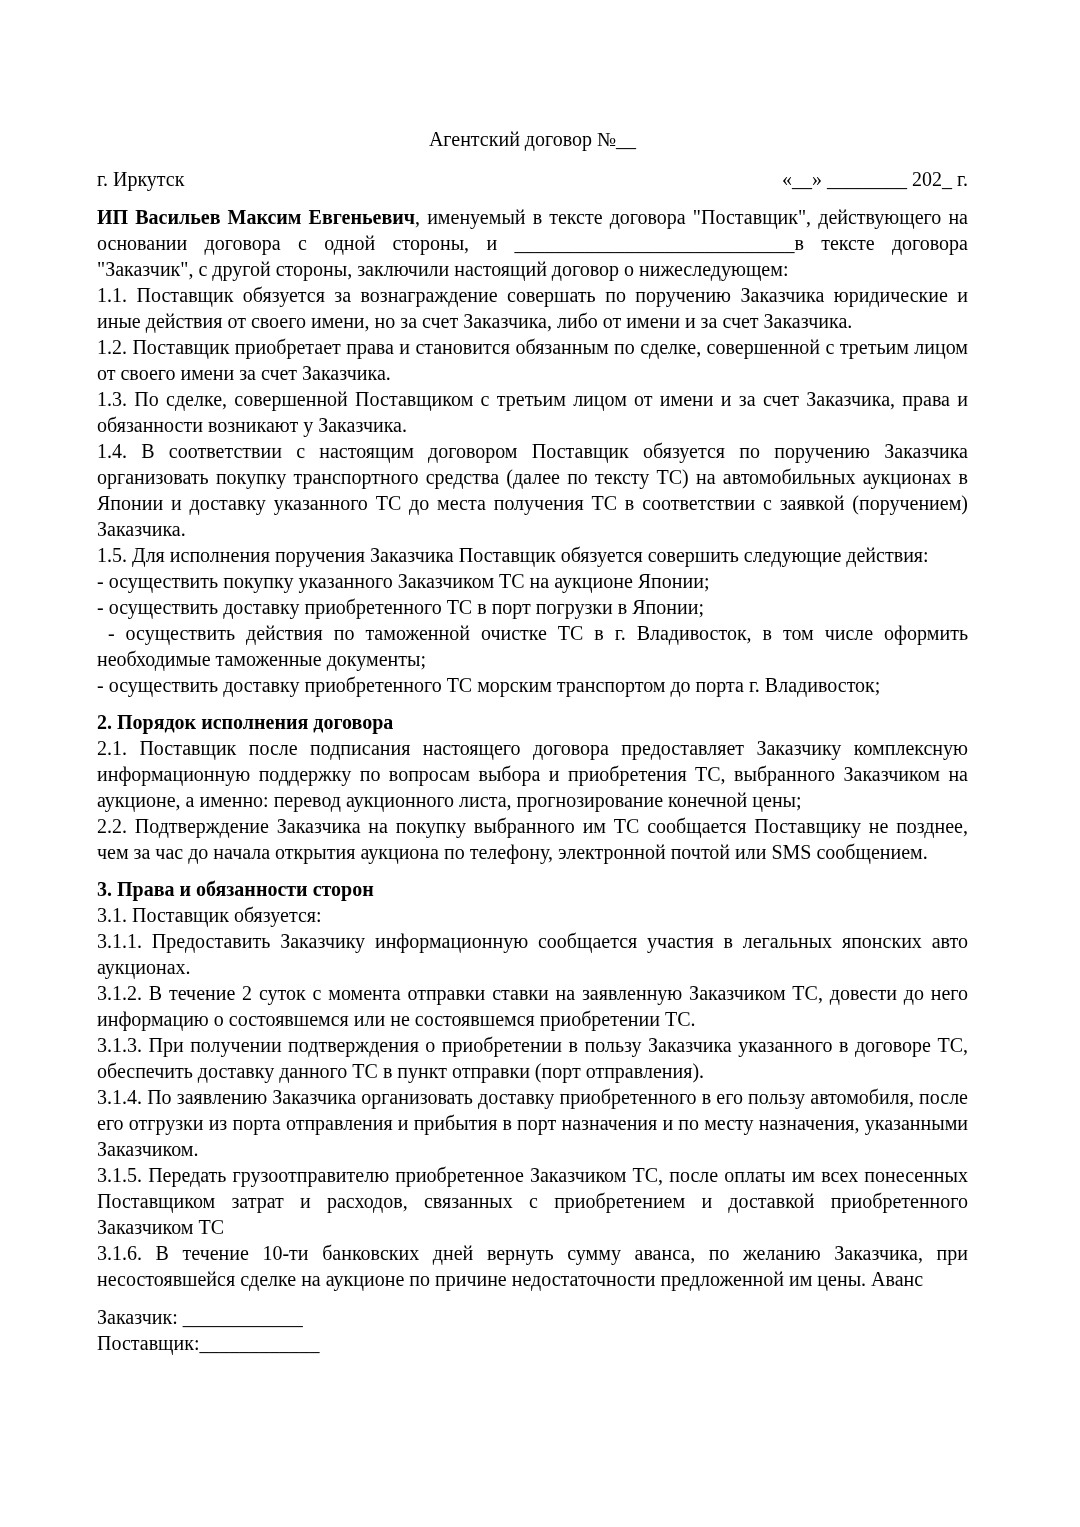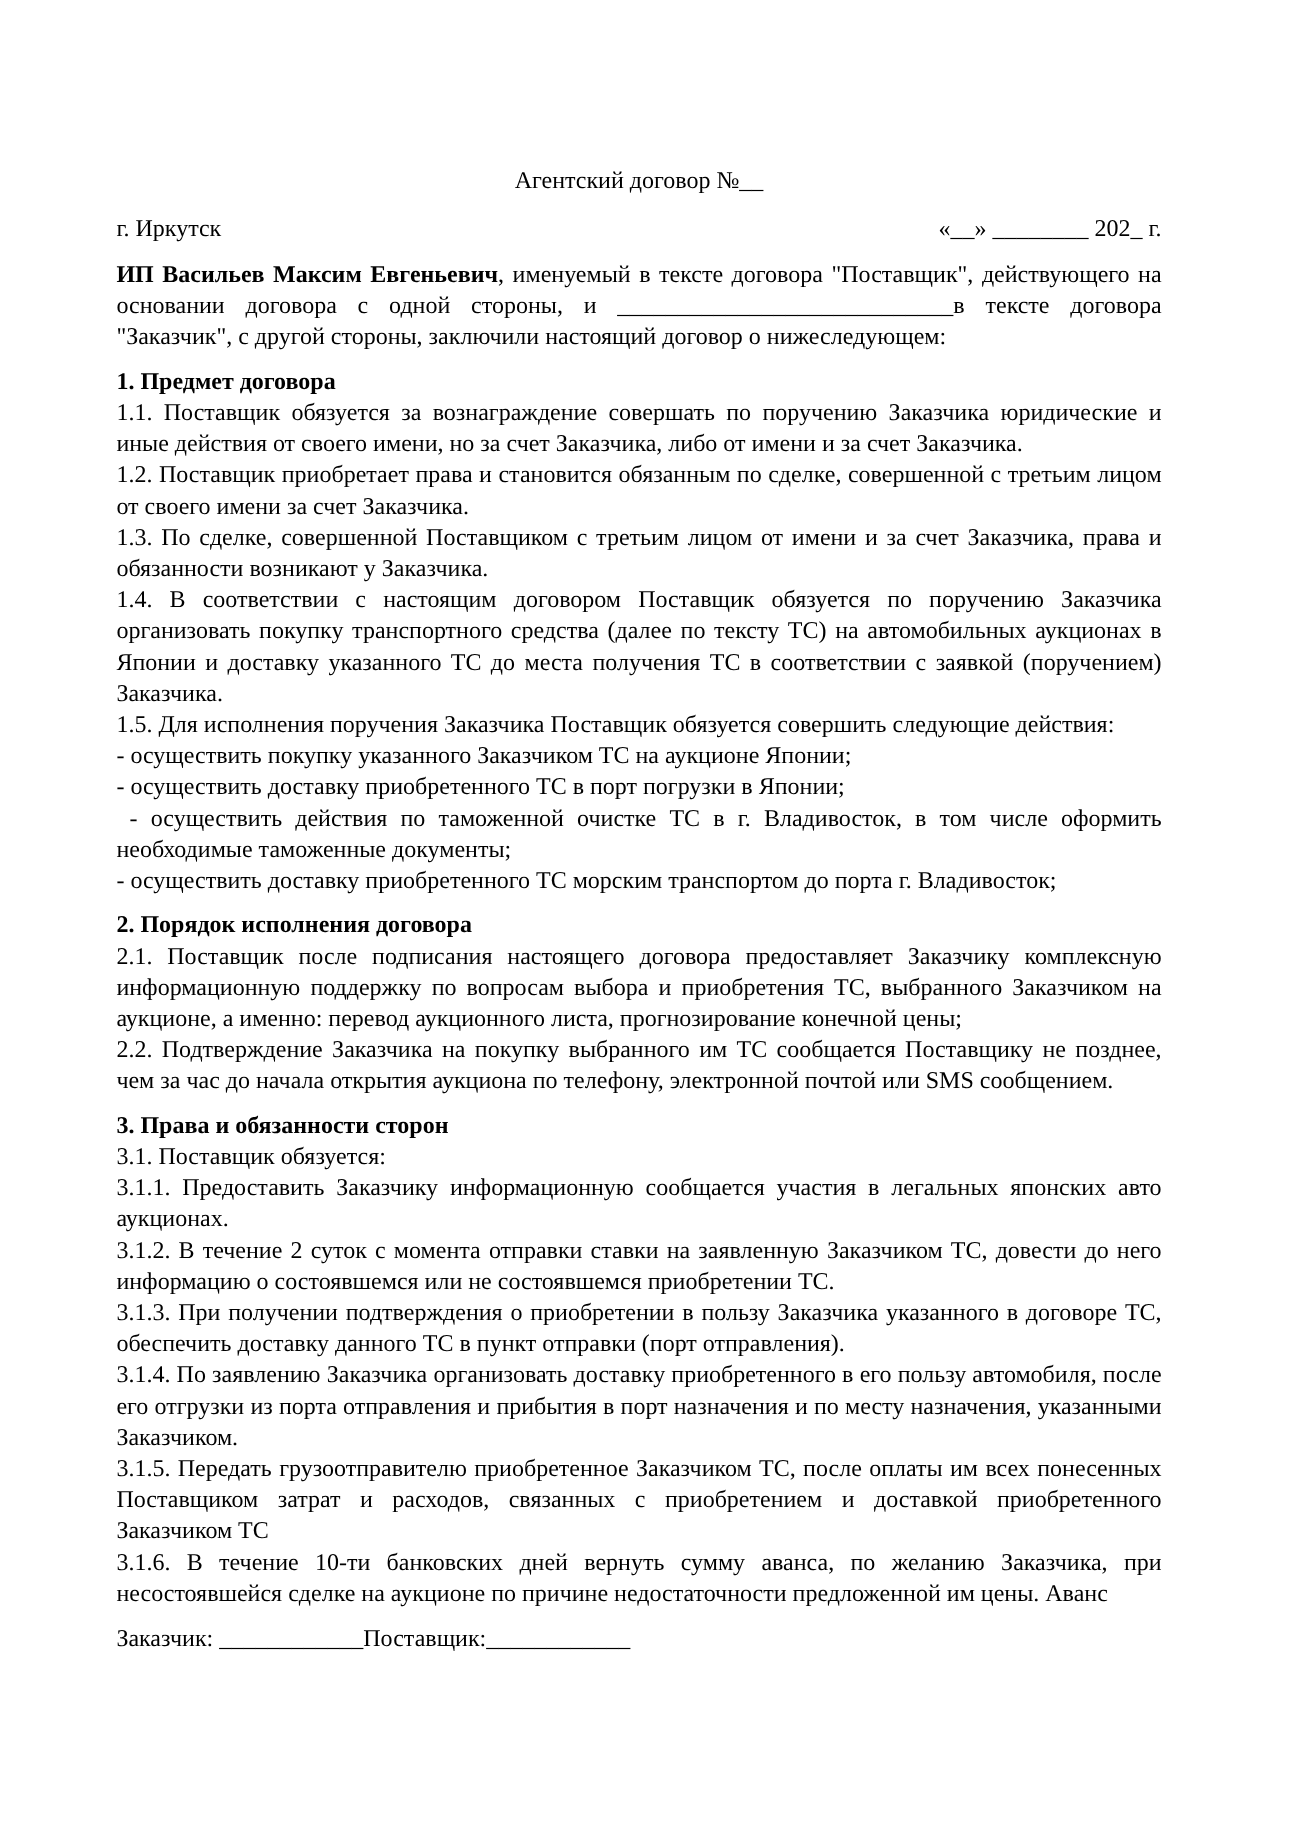--- a/index.html
+++ b/index.html
@@ -15,21 +15,20 @@
   .page {
     box-sizing: border-box;
     width: 1080px;
     height: 1319px;
     padding: 126px 112px 0 97px;
     font-family: "Liberation Serif", "DejaVu Serif", serif;
     font-size: 20px;
     line-height: 26px;
     color: #000000;
     background: #ffffff;
-    margin-top: 12px;
   }
   .doc-title {
     font-size: 20px;
     font-weight: 400;
     text-align: center;
     margin: 0;
   }
   .header-row {
     display: flex;
     justify-content: space-between;
@@ -48,40 +47,40 @@
     line-height: 26px;
     font-weight: 700;
     margin: 11px 0 0 0;
   }
   p.clause {
     margin: 0;
     text-align: justify;
   }
   .footer-row {
     display: flex;
-    justify-content: flex-start;
+    justify-content: space-between;
     margin-top: 12px;
+    flex-direction: column;
   }
 </style>
 </head>
 <body>
 
 <div class="page">
 
   <h1 class="doc-title">Агентский договор №__</h1>
 
   <div class="header-row">
     <span>г. Иркутск</span>
     <span>«__» ________ 202_ г.</span>
   </div>
 
   <p class="intro"><b>ИП Васильев Максим Евгеньевич</b><span>, именуемый в тексте договора "Поставщик", действующего на основании договора с одной стороны, и ____________________________в тексте договора "Заказчик", с другой стороны, заключили настоящий договор о нижеследующем:</span></p>
 
   <section>
-    <h2 class="section-heading">1. Предмет договора</h2>
     <p class="clause">1.1. Поставщик обязуется за вознаграждение совершать по поручению Заказчика юридические и иные действия от своего имени, но за счет Заказчика, либо от имени и за счет Заказчика.</p>
     <p class="clause">1.2. Поставщик приобретает права и становится обязанным по сделке, совершенной с третьим лицом от своего имени за счет Заказчика.</p>
     <p class="clause">1.3. По сделке, совершенной Поставщиком с третьим лицом от имени и за счет Заказчика, права и обязанности возникают у Заказчика.</p>
     <p class="clause">1.4. В соответствии с настоящим договором Поставщик обязуется по поручению Заказчика организовать покупку транспортного средства (далее по тексту ТС) на автомобильных аукционах в Японии и доставку указанного ТС до места получения ТС в соответствии с заявкой (поручением) Заказчика.</p>
     <p class="clause">1.5. Для исполнения поручения Заказчика Поставщик обязуется совершить следующие действия:</p>
     <p class="clause">- осуществить покупку указанного Заказчиком ТС на аукционе Японии;</p>
     <p class="clause">- осуществить доставку приобретенного ТС в порт погрузки в Японии;</p>
     <p class="clause">&nbsp;- осуществить действия по таможенной очистке ТС в г. Владивосток, в том числе оформить необходимые таможенные документы;</p>
     <p class="clause">- осуществить доставку приобретенного ТС морским транспортом до порта г. Владивосток;</p>
   </section>

